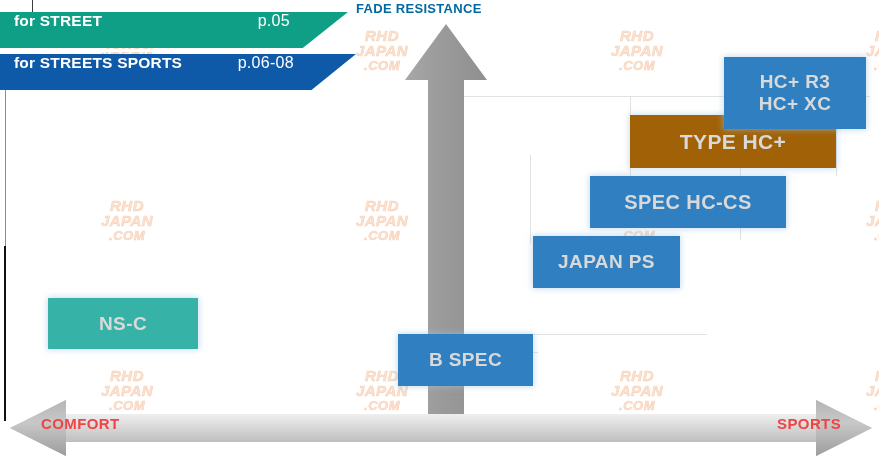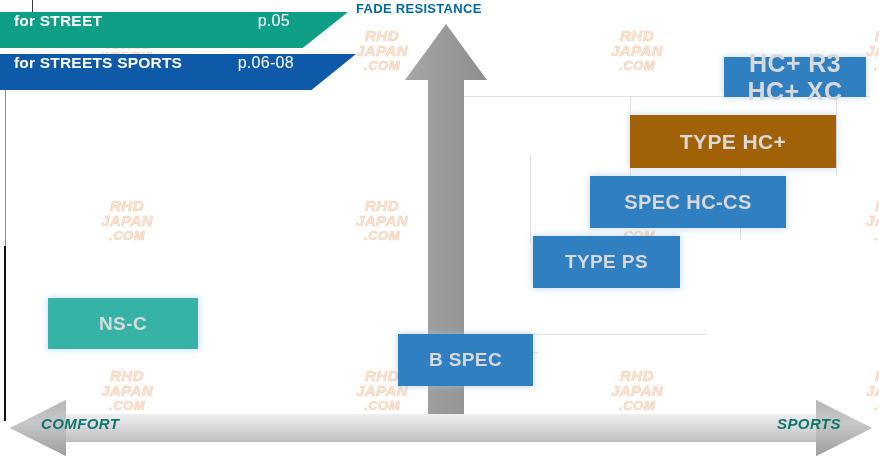--- a/index.html
+++ b/index.html
@@ -104,23 +104,22 @@
     z-index: 4;
   }
   #h-arrow svg { display: block; width: 100%; height: 100%; }
 
   .h-axis-label {
     position: absolute;
     z-index: 12;
     font-size: 15px;
     font-weight: bold;
     letter-spacing: 0.4px;
-    color: #0f766e;
-    white-space: nowrap;
-    font-style: italic;
+    color: #ef4444;
+    white-space: nowrap;
   }
   #label-comfort { left: 41px; top: 415px; }
   #label-sports  { left: 777px; top: 415px; }
 
   
   .pbox {
     position: absolute;
     z-index: 8;
     display: flex;
     align-items: center;
@@ -260,29 +259,29 @@
   <div id="label-sports" class="h-axis-label">SPORTS</div>
 
   <div id="boxes">
       <div class="pbox teal" style="left: 48px; top: 298px; width: 150px; height: 51px; background: rgb(54, 179, 166); font-size: 19px;">
         <span>NS-C</span>
       </div>
       <div class="pbox blue" style="left: 398px; top: 334px; width: 135px; height: 52px; background: rgb(47, 127, 193); font-size: 19px;">
         <span>B SPEC</span>
       </div>
       <div class="pbox blue" style="left: 533px; top: 236px; width: 147px; height: 52px; background: rgb(47, 127, 193); font-size: 19px;">
-        <span>TYPE PS</span>
+        <span>JAPAN PS</span>
       </div>
       <div class="pbox blue" style="left: 590px; top: 176px; width: 196px; height: 52px; background: rgb(47, 127, 193); font-size: 20px;">
         <span>SPEC HC-CS</span>
       </div>
       <div class="pbox blue" style="left: 630px; top: 115px; width: 206px; height: 53px; background: #a16207; font-size: 21px;">
         <span>TYPE HC+</span>
       </div>
-      <div class="pbox blue" style="left: 724px; top: 57px; width: 142px; height: 40px; background: rgb(47, 127, 193); font-size: 25px;">
+      <div class="pbox blue" style="left: 724px; top: 57px; width: 142px; height: 72px; background: rgb(47, 127, 193); font-size: 19px;">
         <span>HC+ R3
 HC+ XC</span>
       </div>
     </div>
 
   <div id="legend-street" class="legend">
     <div class="body">
       <span class="name">for STREET</span>
       <span class="page">p.05</span>
     </div>

